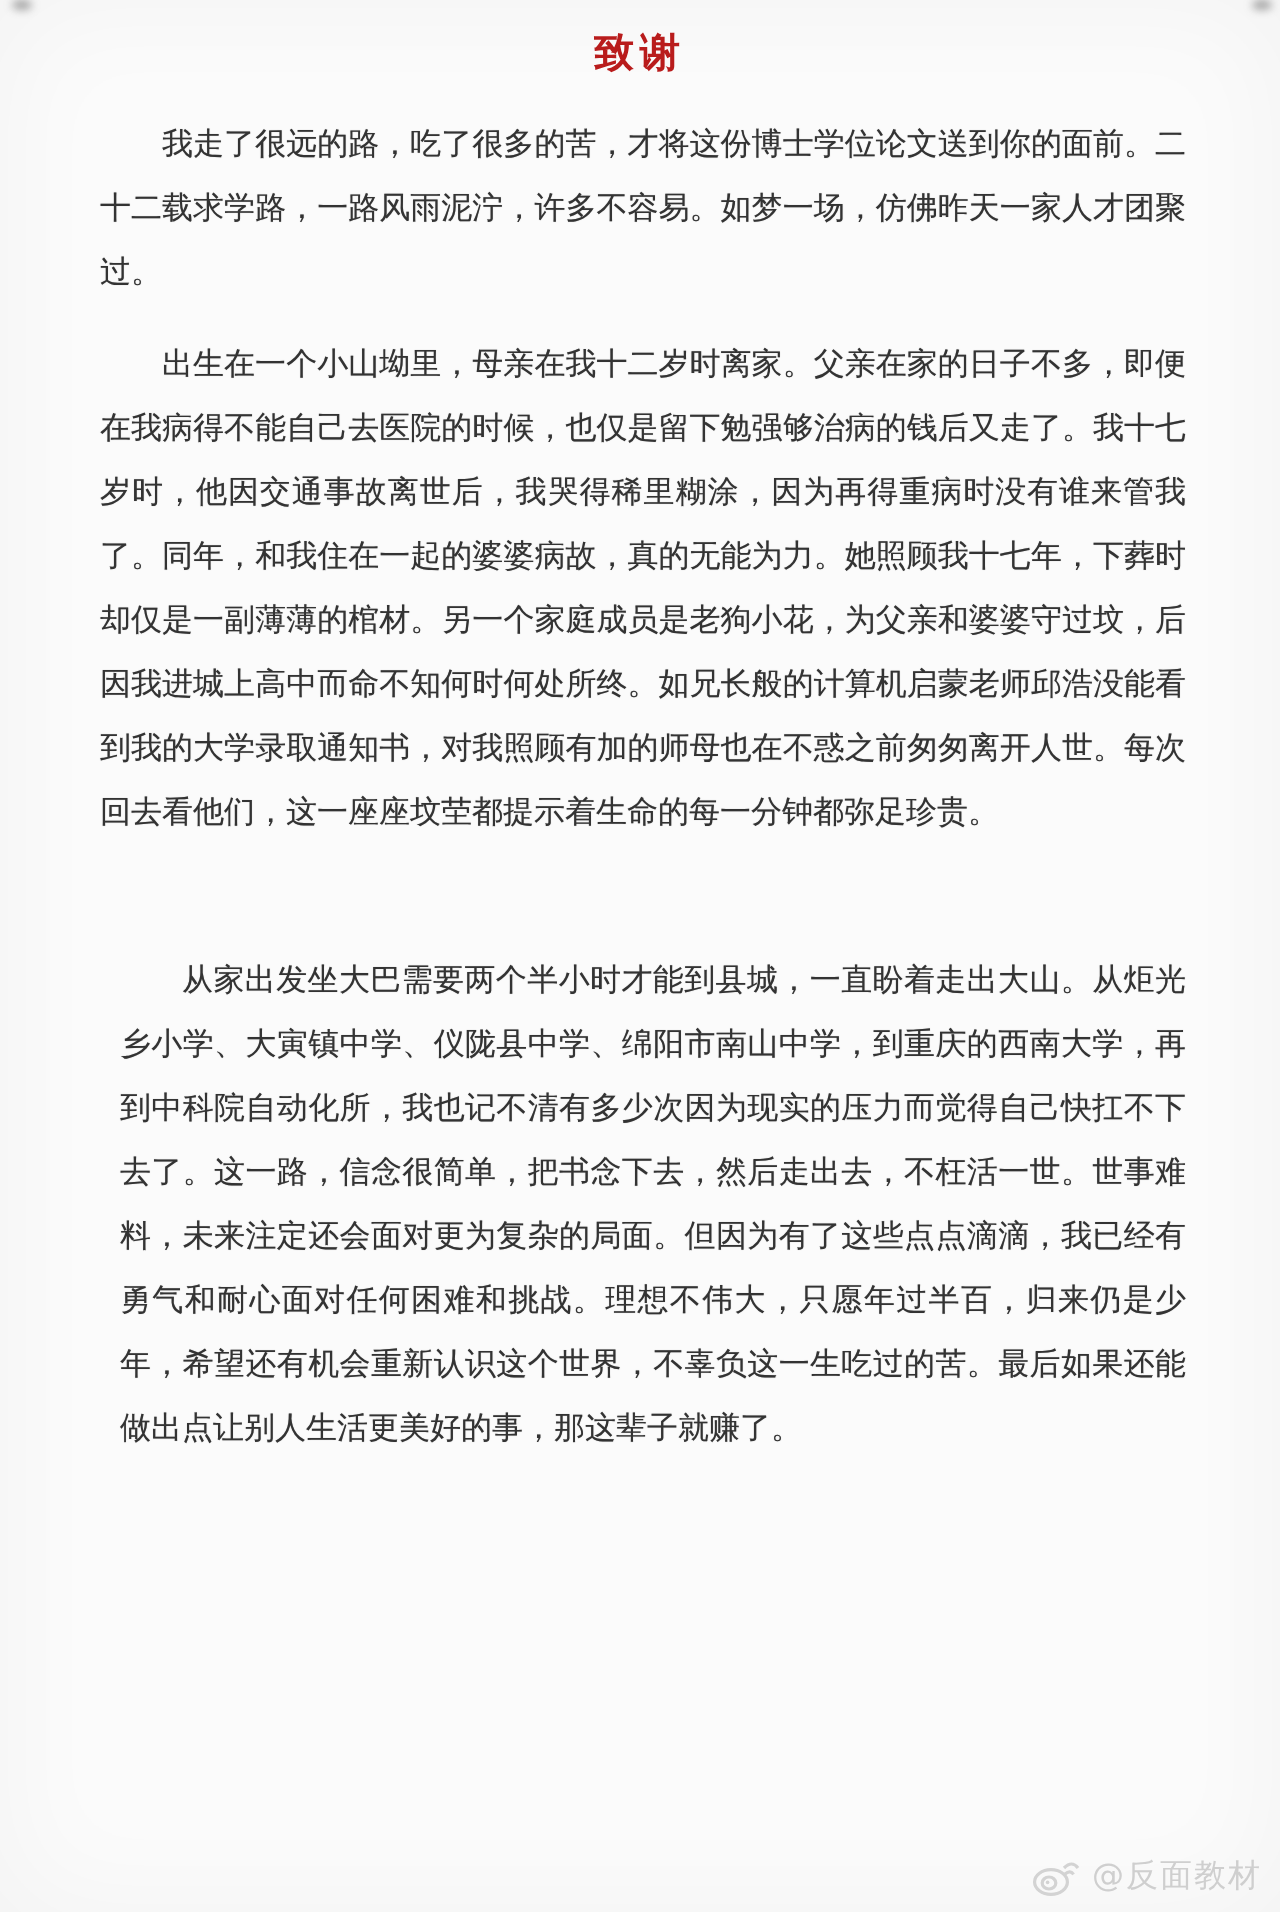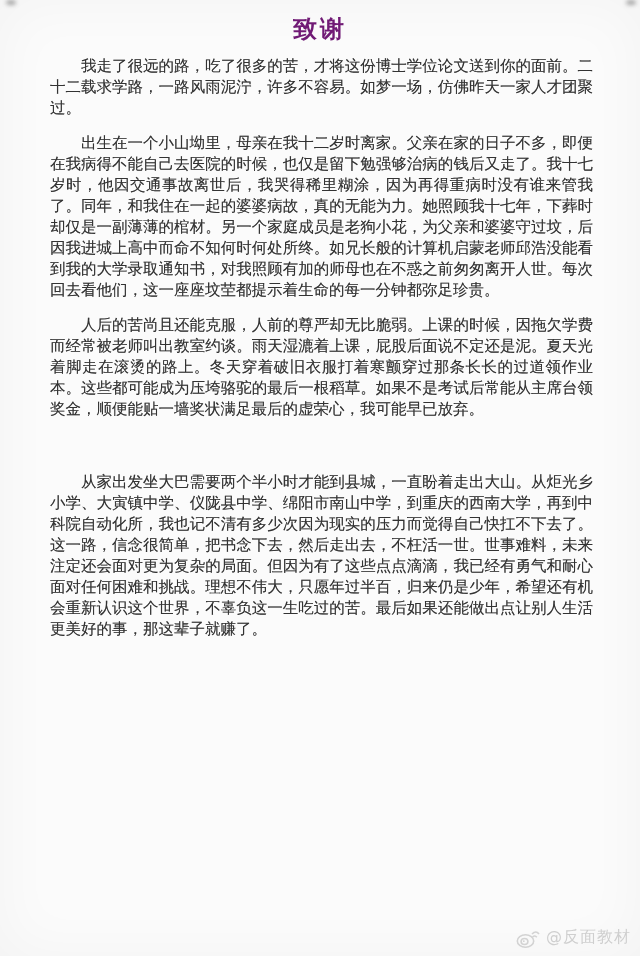--- a/index.html
+++ b/index.html
@@ -20,46 +20,48 @@
     box-shadow: inset 0 0 60px rgba(0,0,0,0.035);
     font-family: "DejaVu Serif", "Liberation Serif", serif;
     color: var(--text, #333333);
   }
   .doc-title {
     margin: 0;
     padding-top: 13px;
     height: 29px;
     text-align: center;
     font-family: "DejaVu Sans", "Liberation Sans", sans-serif;
-    font-size: 24px;
+    font-size: 20px;
     font-weight: 700;
     letter-spacing: 3px;
-    color: #701a75;
+    color: #b91c1c;
   }
   .content {
     padding: 14px 47px 0 50px;
   }
   .para {
     margin: 0 0 14px 0;
     font-size: 15.5px;
-    line-height: 21px;
+    line-height: 32px;
     text-align: justify;
     text-justify: inter-character;
     text-indent: 2em;
     color: var(--text, #333333);
     text-shadow: 0 0 0.4px rgba(70,70,70,0.55);
   }
   .para.after-page-break {
     margin-top: 52px;
+    margin-left: 10px;
   }
   .watermark {
     position: absolute;
     right: 9px;
     bottom: 7px;
     display: flex;
+    align-items: center;
     gap: 5px;
     color: var(--wm, #cfcfcf);
     font-family: "DejaVu Sans", "Liberation Sans", sans-serif;
     font-size: 16px;
     letter-spacing: 1px;
     user-select: none;
   }
   .watermark svg {
     display: block;
     opacity: 0.9;
@@ -82,21 +84,20 @@
 <div class="page">
 
   <div class="photo-artifact left"></div>
   <div class="photo-artifact right"></div>
 
   <h1 class="doc-title">致谢</h1>
 
   <div class="content">
     <p class="para">我走了很远的路，吃了很多的苦，才将这份博士学位论文送到你的面前。二十二载求学路，一路风雨泥泞，许多不容易。如梦一场，仿佛昨天一家人才团聚过。</p>
     <p class="para">出生在一个小山坳里，母亲在我十二岁时离家。父亲在家的日子不多，即便在我病得不能自己去医院的时候，也仅是留下勉强够治病的钱后又走了。我十七岁时，他因交通事故离世后，我哭得稀里糊涂，因为再得重病时没有谁来管我了。同年，和我住在一起的婆婆病故，真的无能为力。她照顾我十七年，下葬时却仅是一副薄薄的棺材。另一个家庭成员是老狗小花，为父亲和婆婆守过坟，后因我进城上高中而命不知何时何处所终。如兄长般的计算机启蒙老师邱浩没能看到我的大学录取通知书，对我照顾有加的师母也在不惑之前匆匆离开人世。每次回去看他们，这一座座坟茔都提示着生命的每一分钟都弥足珍贵。</p>
-    <p class="para">人后的苦尚且还能克服，人前的尊严却无比脆弱。上课的时候，因拖欠学费而经常被老师叫出教室约谈。雨天湿漉着上课，屁股后面说不定还是泥。夏天光着脚走在滚烫的路上。冬天穿着破旧衣服打着寒颤穿过那条长长的过道领作业本。这些都可能成为压垮骆驼的最后一根稻草。如果不是考试后常能从主席台领奖金，顺便能贴一墙奖状满足最后的虚荣心，我可能早已放弃。</p>
     <p class="para after-page-break">从家出发坐大巴需要两个半小时才能到县城，一直盼着走出大山。从炬光乡小学、大寅镇中学、仪陇县中学、绵阳市南山中学，到重庆的西南大学，再到中科院自动化所，我也记不清有多少次因为现实的压力而觉得自己快扛不下去了。这一路，信念很简单，把书念下去，然后走出去，不枉活一世。世事难料，未来注定还会面对更为复杂的局面。但因为有了这些点点滴滴，我已经有勇气和耐心面对任何困难和挑战。理想不伟大，只愿年过半百，归来仍是少年，希望还有机会重新认识这个世界，不辜负这一生吃过的苦。最后如果还能做出点让别人生活更美好的事，那这辈子就赚了。</p>
   </div>
 
   <div class="watermark">
     <span>
       <svg width="26" height="22" viewBox="0 0 26 22" fill="none" stroke="#cfcfcf" stroke-width="1.6">
         <ellipse cx="10.5" cy="14" rx="8.2" ry="6.2"></ellipse>
         <ellipse cx="9.5" cy="14.5" rx="3.4" ry="3.0"></ellipse>
         <circle cx="8.8" cy="14.2" r="0.9" fill="#cfcfcf" stroke="none"></circle>
         <path d="M17 7 q4 -4 7 0" fill="none"></path>

